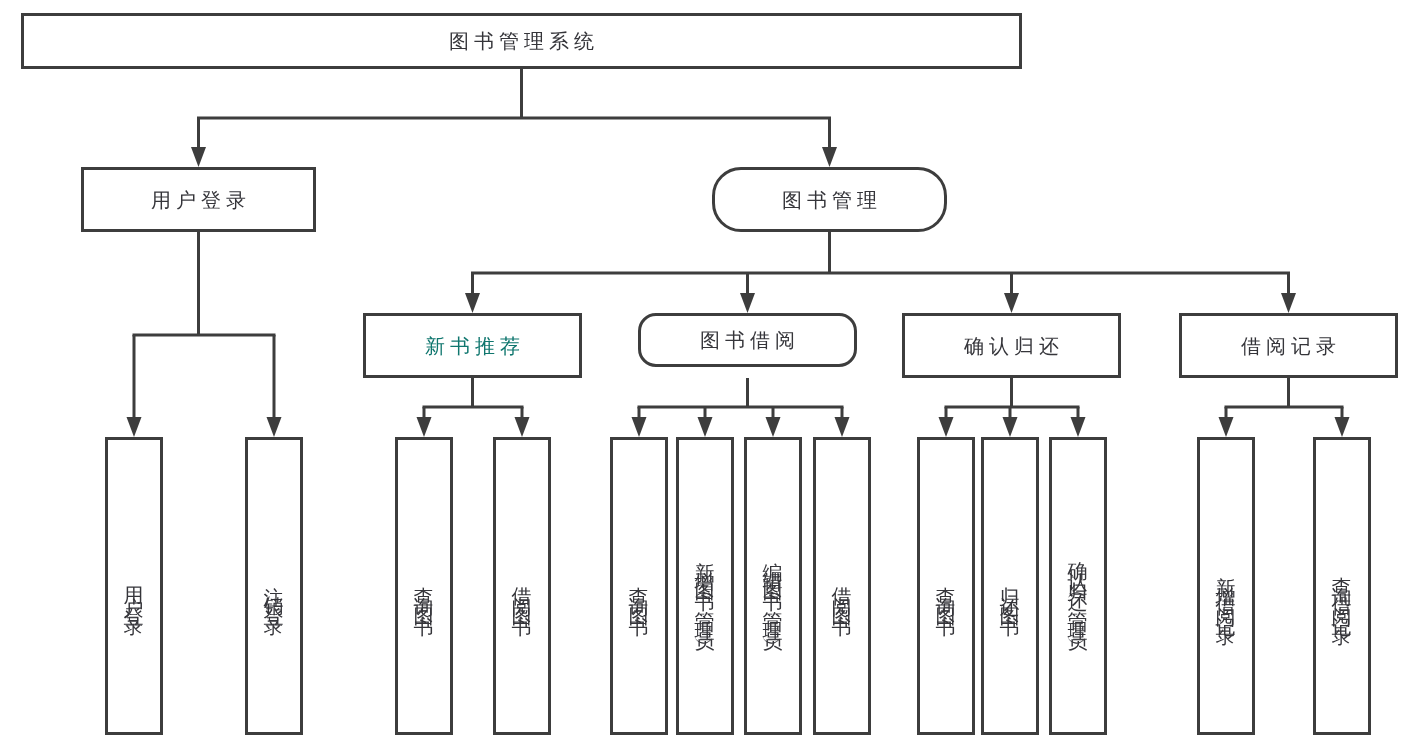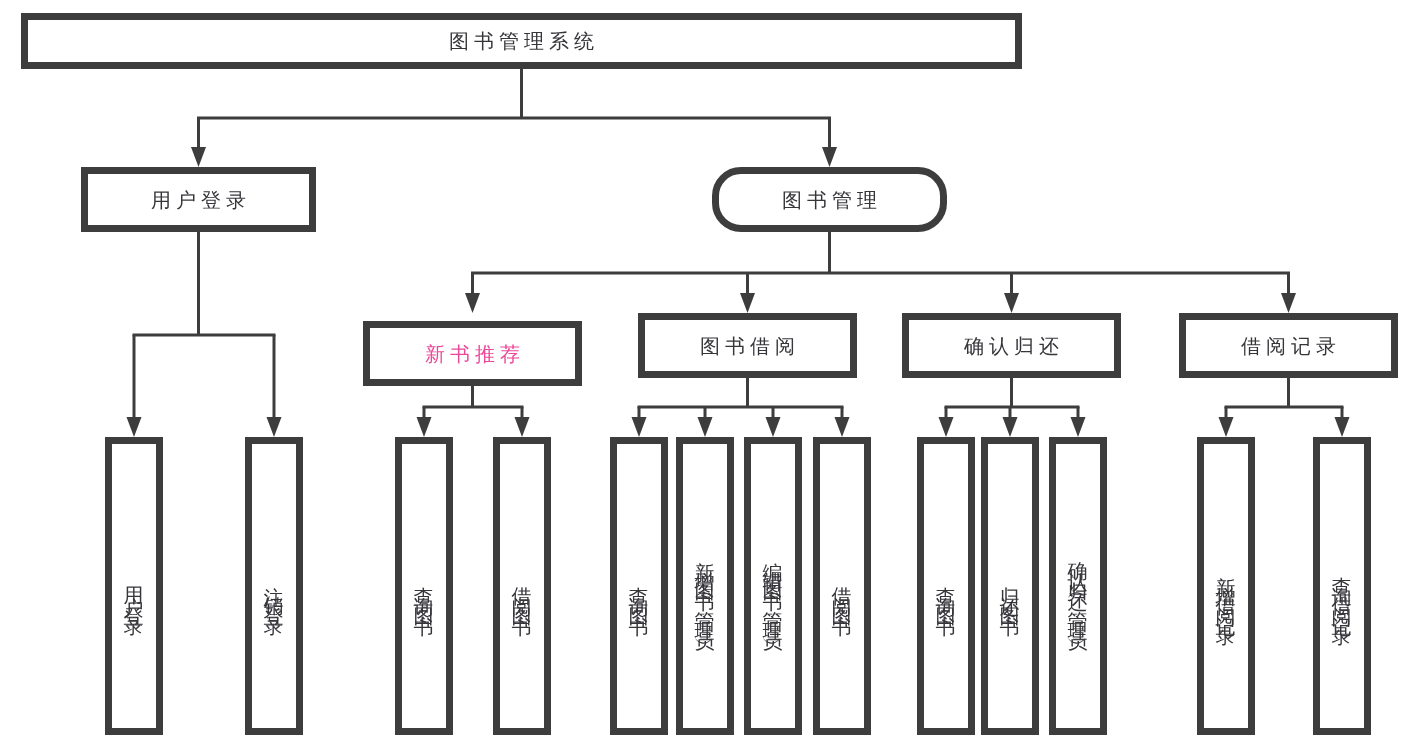--- a/index.html
+++ b/index.html
@@ -7,21 +7,21 @@
     position:relative;
     width:1405px;height:747px;
     background:#ffffff;
     overflow:hidden;
     font-family:"Liberation Sans","DejaVu Sans",sans-serif;
   }
   #edges{position:absolute;left:0;top:0;width:1405px;height:747px;}
   .node{
     position:absolute;
     box-sizing:border-box;
-    border:7px solid #ef4444;
+    border:3px solid #ef4444;
     background:#ffffff;
     display:flex;
     align-items:center;
     justify-content:center;
     color:#35353a;
   }
   .node .h-label{
     font-size:20px;
     letter-spacing:5px;
     margin-right:-5px;
@@ -108,24 +108,24 @@
   <div id="nodes">
       <div class="node" style="left: 21px; top: 13px; width: 1001px; height: 56px; border-color: rgb(61, 61, 61); color: rgb(53, 53, 58);">
         <span class="h-label">图书管理系统</span>
       </div>
       <div class="node" style="left: 81px; top: 167px; width: 235px; height: 65px; border-color: rgb(61, 61, 61); color: rgb(53, 53, 58);">
         <span class="h-label">用户登录</span>
       </div>
       <div class="node" style="left: 712px; top: 167px; width: 235px; height: 65px; border-color: rgb(61, 61, 61); color: rgb(53, 53, 58); border-radius: 29px;">
         <span class="h-label">图书管理</span>
       </div>
-      <div class="node" style="left: 363px; top: 321px; width: 219px; height: 65px; border-color: rgb(61, 61, 61); color: #ec4899;">
+      <div class="node" style="left: 363px; top: 313px; width: 219px; height: 65px; border-color: rgb(61, 61, 61); color: #0f766e;">
         <span class="h-label">新书推荐</span>
       </div>
-      <div class="node" style="left: 638px; top: 313px; width: 219px; height: 65px; border-color: rgb(61, 61, 61); color: rgb(53, 53, 58);">
+      <div class="node" style="left: 638px; top: 313px; width: 219px; height: 54px; border-color: rgb(61, 61, 61); color: rgb(53, 53, 58); border-radius: 18px;">
         <span class="h-label">图书借阅</span>
       </div>
       <div class="node" style="left: 902px; top: 313px; width: 219px; height: 65px; border-color: rgb(61, 61, 61); color: rgb(53, 53, 58);">
         <span class="h-label">确认归还</span>
       </div>
       <div class="node" style="left: 1179px; top: 313px; width: 219px; height: 65px; border-color: rgb(61, 61, 61); color: rgb(53, 53, 58);">
         <span class="h-label">借阅记录</span>
       </div>
       <div class="node" style="left: 105px; top: 437px; width: 58px; height: 298px; border-color: rgb(61, 61, 61); color: rgb(53, 53, 58);">
         <span class="v-label">用户登录</span>

